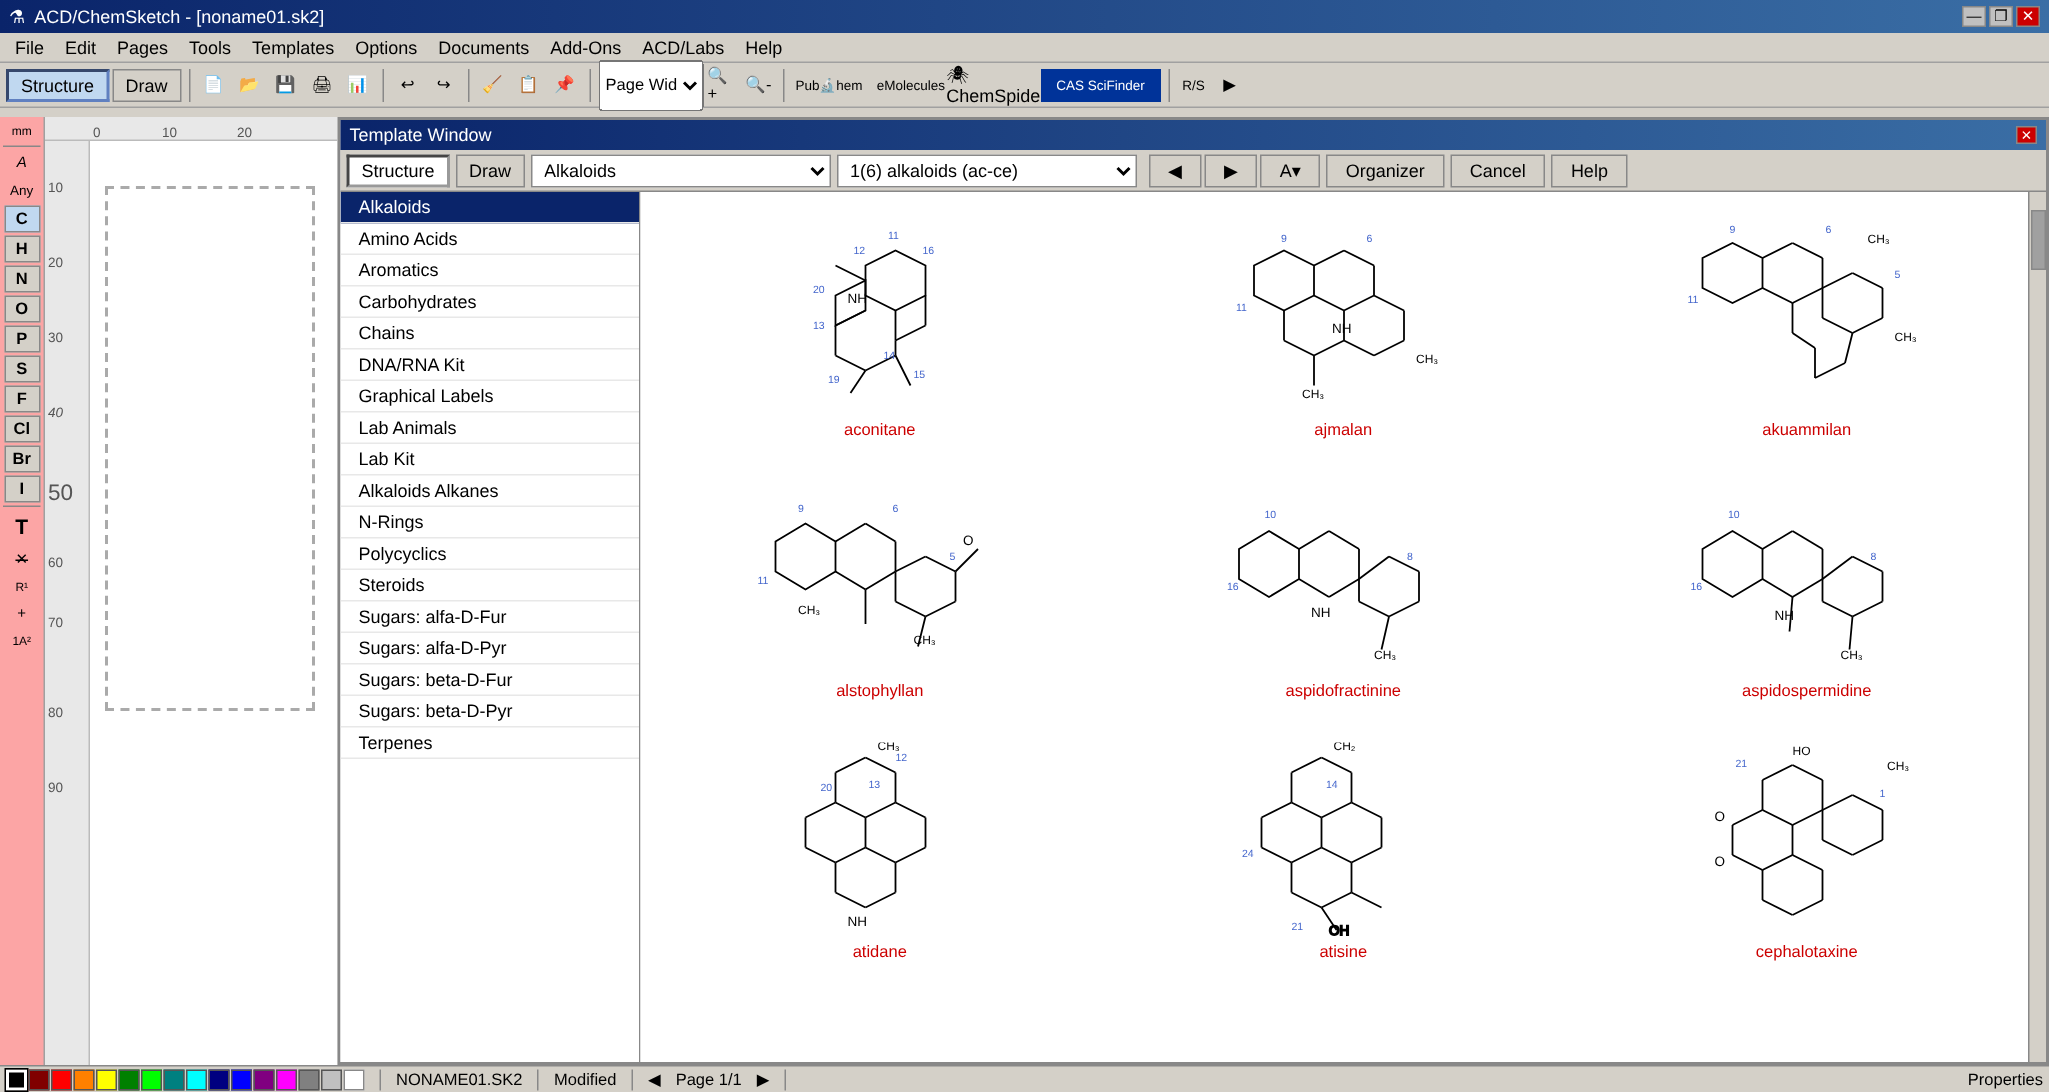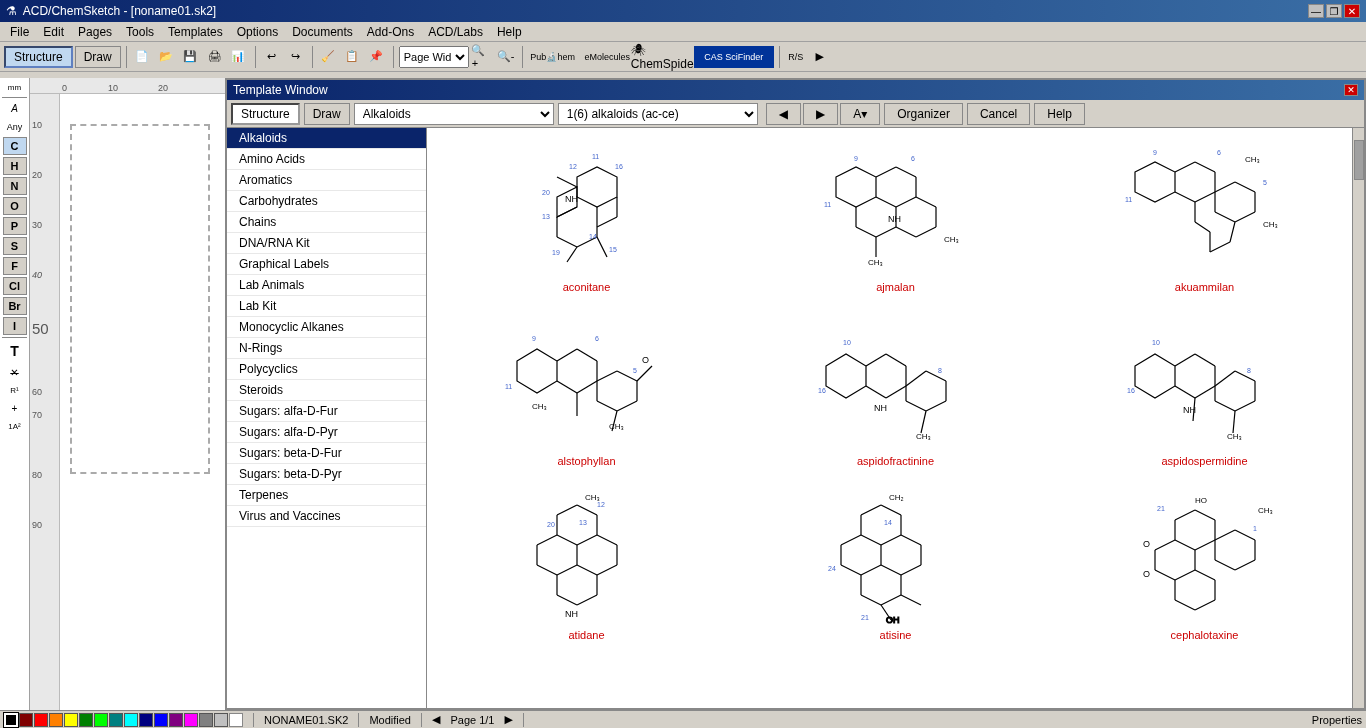--- a/index.html
+++ b/index.html
@@ -194,21 +194,21 @@
     }
     .molecule-svg { width: 180px; height: 130px; }
 
     
     #left-toolbar {
       position: absolute;
       top: 78px;
       left: 0;
       width: 30px;
       bottom: 18px;
-      background: #ffffff;
+      background: #fca5a5;
       border-right: 1px solid #a0a0a0;
       display: flex;
       flex-direction: column;
       align-items: center;
       padding: 2px;
       gap: 2px;
       overflow: hidden;
     }
     .left-btn {
       width: 24px;
@@ -390,21 +390,21 @@
   <div class="toolbar-btn">📊</div>
   <div class="toolbar-sep"></div>
   <div class="toolbar-btn">↩</div>
   <div class="toolbar-btn">↪</div>
   <div class="toolbar-sep"></div>
   <div class="toolbar-btn">🧹</div>
   <div class="toolbar-btn">📋</div>
   <div class="toolbar-btn">📌</div>
   <div class="toolbar-sep"></div>
 
-  <select style="height:22px;font-size:11px;width:70px;">
+  <select style="height:34px;font-size:11px;width:70px;">
     <option>Page Wid</option>
     <option>50%</option>
     <option>75%</option>
     <option>100%</option>
     <option>150%</option>
     <option>200%</option>
   </select>
   <div class="toolbar-btn">🔍+</div>
   <div class="toolbar-btn">🔍-</div>
   <div class="toolbar-sep"></div>
@@ -457,21 +457,21 @@
     <span style="position:absolute;left:32px;font-size:9px;">0</span>
     <span style="position:absolute;left:78px;font-size:9px;">10</span>
     <span style="position:absolute;left:128px;font-size:9px;">20</span>
   </div>
   <div id="ruler-v">
     <span style="position:absolute;top:26px;left:2px;font-size:9px;">10</span>
     <span style="position:absolute;top:76px;left:2px;font-size:9px;">20</span>
     <span style="position:absolute;top:126px;left:2px;font-size:9px;">30</span>
     <span style="position:absolute;top:176px;left:2px;font-size:9px;font-style:italic;">40</span>
     <span style="position:absolute;top:226px;left:2px;font-size:15px;">50</span>
-    <span style="position:absolute;top:293px;left:2px;font-size:9px;">60</span>
+    <span style="position:absolute;top:276px;left:2px;font-size:9px;">60</span>
     <span style="position:absolute;top:316px;left:2px;font-size:9px;">70</span>
     <span style="position:absolute;top:376px;left:2px;font-size:9px;">80</span>
     <span style="position:absolute;top:426px;left:2px;font-size:9px;">90</span>
   </div>
   <div id="canvas-area">
 
     <div style="position:absolute;left:10px;top:30px;width:140px;height:350px;border:2px dashed #aaa;"></div>
   </div>
 </div>
 
@@ -508,30 +508,29 @@
     <div id="template-left">
       <div class="category-item active">Alkaloids</div>
       <div class="category-item">Amino Acids</div>
       <div class="category-item">Aromatics</div>
       <div class="category-item">Carbohydrates</div>
       <div class="category-item">Chains</div>
       <div class="category-item">DNA/RNA Kit</div>
       <div class="category-item">Graphical Labels</div>
       <div class="category-item">Lab Animals</div>
       <div class="category-item">Lab Kit</div>
-      <div class="category-item">Monocyclic Alkanes</div>
+      <div class="category-item">Alkaloids Alkanes</div>
       <div class="category-item">N-Rings</div>
       <div class="category-item">Polycyclics</div>
       <div class="category-item">Steroids</div>
       <div class="category-item">Sugars: alfa-D-Fur</div>
       <div class="category-item">Sugars: alfa-D-Pyr</div>
       <div class="category-item">Sugars: beta-D-Fur</div>
       <div class="category-item">Sugars: beta-D-Pyr</div>
       <div class="category-item">Terpenes</div>
-      <div class="category-item">Virus and Vaccines</div>
     </div>
 
     <div id="template-right" style="position:relative;">
       <div class="molecule-grid">
 
         <div class="molecule-cell">
           <svg class="molecule-svg" viewBox="0 0 180 130">
 
             <g fill="none" stroke="#000" stroke-width="1.2">
 

